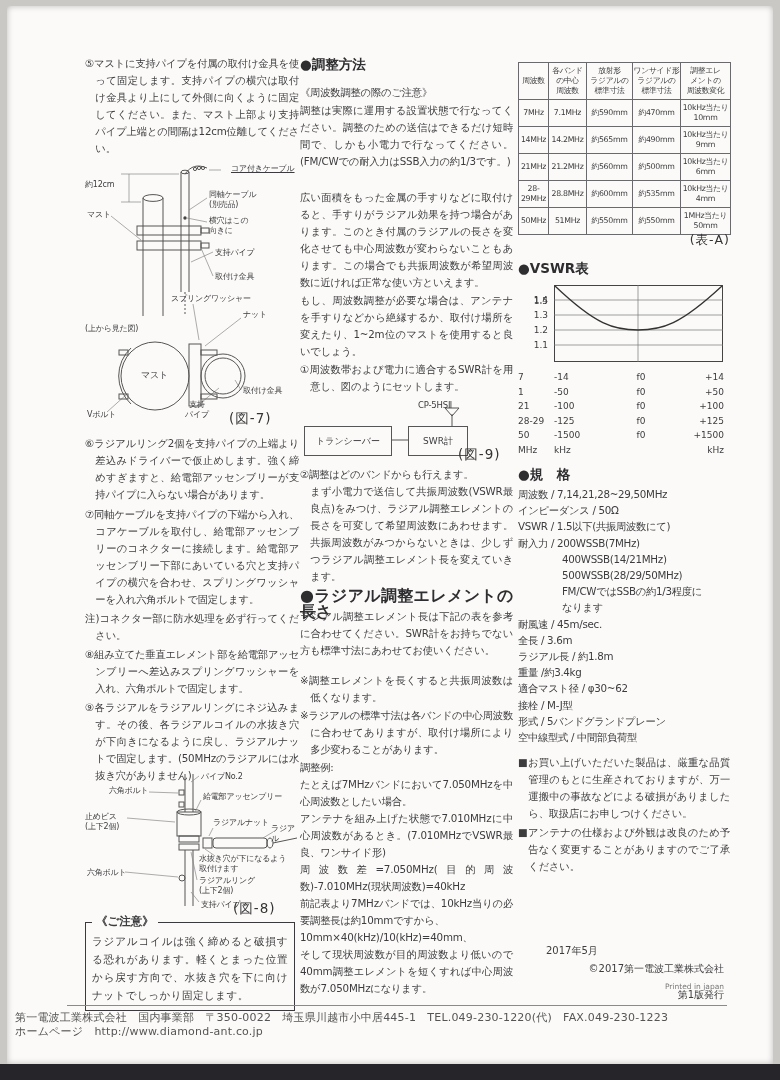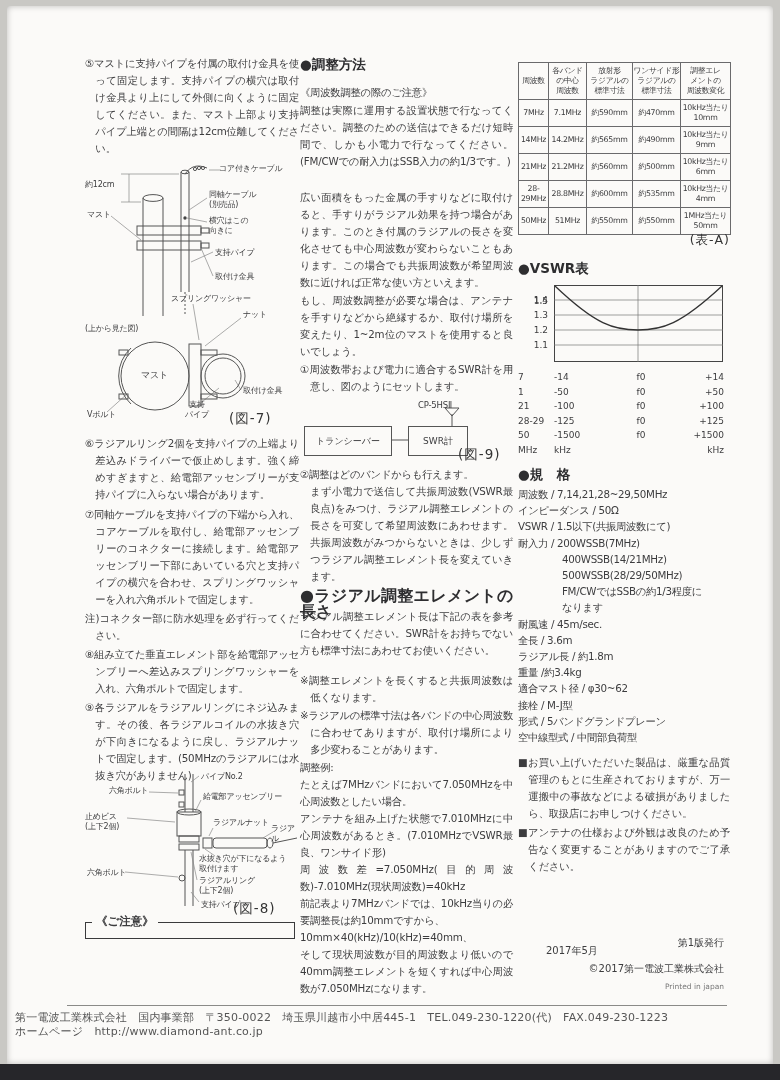--- a/index.html
+++ b/index.html
@@ -106,21 +106,21 @@
           <circle cx="138" cy="212" r="18"></circle>
             <circle cx="138" cy="212" r="22"></circle>
           <path d="M46,184 A38,38 0 0 0 46,240"></path>
           <rect x="116" y="186" width="16" height="5"></rect>
             <rect x="116" y="230" width="16" height="5"></rect>
           <rect x="34" y="186" width="9" height="5"></rect>
             <rect x="34" y="230" width="9" height="5"></rect>
         </g>
       </svg>
       <span class="lbl" style="left:0;top:16px;">約12cm</span>
-      <span class="lbl" style="left:134px;top:0;">コア付きケーブル</span>
+      <span class="lbl" style="left:146px;top:0;text-decoration:underline;">コア付きケーブル</span>
       <span class="lbl" style="left:124px;top:26px;">同軸ケーブル
 (別売品)</span>
       <span class="lbl" style="left:2px;top:46px;">マスト</span>
       <span class="lbl" style="left:124px;top:52px;">横穴はこの
 向きに</span>
       <span class="lbl" style="left:130px;top:84px;">支持パイプ</span>
       <span class="lbl" style="left:130px;top:108px;">取付け金具</span>
       <span class="lbl" style="left:86px;top:130px;">スプリングワッシャー</span>
       <span class="lbl" style="left:158px;top:146px;">ナット</span>
       <span class="lbl" style="left:0;top:160px;">(上から見た図)</span>
@@ -187,20 +187,21 @@
 取付けます</span>
       <span class="lbl" style="left:2px;top:96px;">六角ボルト</span>
       <span class="lbl" style="left:114px;top:104px;">ラジアルリング
 (上下2個)</span>
       <span class="lbl" style="left:116px;top:128px;">支持パイプ</span>
       <span class="figcap" style="left:148px;top:128px;">(図-8)</span>
     </div>
 
     <div class="caution" style="top:916px;">
       <span class="title">《ご注意》</span>
+      <div class="body">ラジアルコイルは強く締めると破損する恐れがあります。軽くとまった位置から戻す方向で、水抜き穴を下に向けナットでしっかり固定します。</div>
     </div>
   </div>
 
   <div class="col" style="left:293px;width:213px;">
     <div class="blk h" style="top:50px;">●調整方法</div>
     <div class="blk" style="top:78px;">《周波数調整の際のご注意》</div>
     <div class="blk" style="top:96px;">調整は実際に運用する設置状態で行なってください。調整のための送信はできるだけ短時間で、しかも小電力で行なってください。(FM/CWでの耐入力はSSB入力の約1/3です。)</div>
     <div class="blk" style="top:183px;">広い面積をもった金属の手すりなどに取付けると、手すりがラジアル効果を持つ場合があります。このとき付属のラジアルの長さを変化させても中心周波数が変わらないこともあります。この場合でも共振周波数が希望周波数に近ければ正常な使い方といえます。</div>
     <div class="blk" style="top:286px;">もし、周波数調整が必要な場合は、アンテナを手すりなどから絶縁するか、取付け場所を変えたり、1~2m位のマストを使用すると良いでしょう。</div>
     <div class="blk hang" style="top:355px;">①周波数帯および電力に適合するSWR計を用意し、図のようにセットします。</div>
@@ -386,21 +387,21 @@
       <div class="specline">適合マスト径 / φ30~62</div>
       <div class="specline">接栓 / M-J型</div>
       <div class="specline">形式 / 5バンドグランドプレーン</div>
       <div class="specline">空中線型式 / 中間部負荷型</div>
     </div>
 
     <div class="blk hang" style="top:748px;">■お買い上げいただいた製品は、厳重な品質管理のもとに生産されておりますが、万一運搬中の事故などによる破損がありましたら、取扱店にお申しつけください。</div>
     <div class="blk hang" style="top:818px;">■アンテナの仕様および外観は改良のため予告なく変更することがありますのでご了承ください。</div>
 
     <div class="colo" style="top:938px;left:28px;">2017年5月</div>
-    <div class="colo" style="top:930px;right:6px;">第1版発行</div>
+    <div class="colo" style="top:982px;right:6px;">第1版発行</div>
     <div class="colo" style="top:956px;right:6px;">©2017第一電波工業株式会社</div>
     <div class="colo" style="top:976px;right:6px;font-size:7.5px;color:#777;">Printed in japan</div>
   </div>
 
   <div class="footer-rule"></div>
   <div class="footer-line" style="top:1004px;">第一電波工業株式会社　国内事業部　〒350-0022　埼玉県川越市小中居445-1　TEL.049-230-1220(代)　FAX.049-230-1223</div>
   <div class="footer-line" style="top:1018px;">ホームページ　http://www.diamond-ant.co.jp</div>
 
 </div>
 

